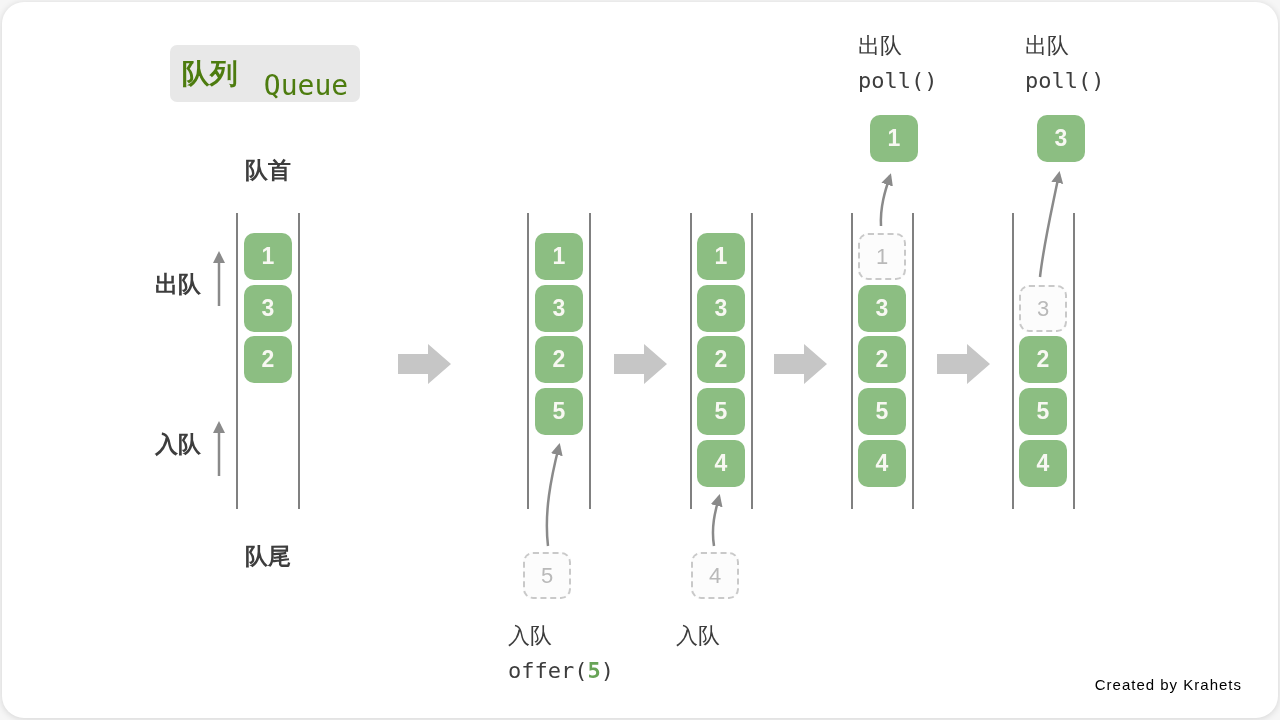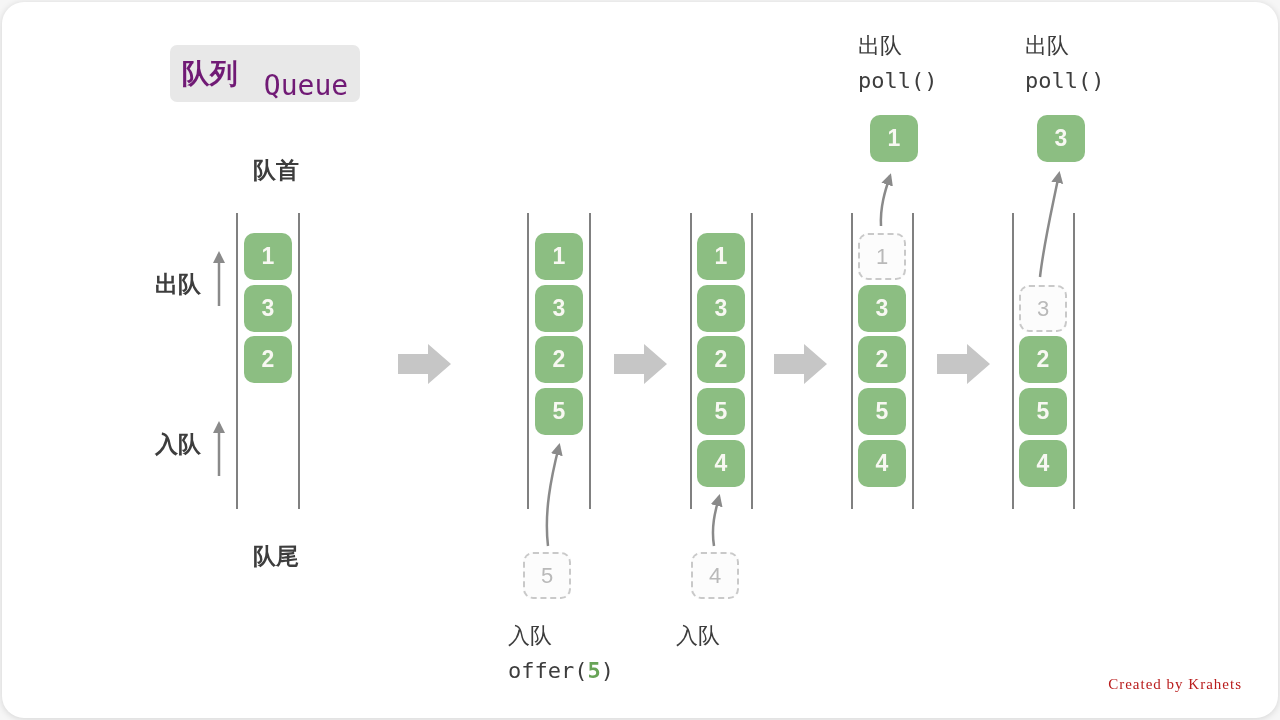--- a/index.html
+++ b/index.html
@@ -13,30 +13,30 @@
     background:#ffffff;border-radius:22px;
     box-shadow:0 1px 7px rgba(0,0,0,0.14);
   }
   .canvas{position:absolute;left:0;top:0;width:1280px;height:720px;}
   svg.overlay{position:absolute;left:0;top:0;width:1280px;height:720px;}
 
   .title-box{
     position:absolute;left:170px;top:45px;width:190px;height:57px;
     background:#e8e8e8;border-radius:7px;
     display:flex;align-items:center;justify-content:center;gap:26px;
-    font-size:28px;color:#701a75;
+    font-size:28px;color:#4d7c0f;
   }
   .title-zh{font-weight:bold;}
   .title-en{font-family:"DejaVu Sans Mono","Liberation Mono",monospace;margin-top:24px;}
 
   .zh-label{
     position:absolute;font-size:23px;font-weight:bold;color:#3d3d3d;
     white-space:nowrap;
   }
-  .col-cap{width:62px;text-align:right;}
+  .col-cap{width:62px;text-align:center;}
 
   .qbox{
     position:absolute;width:48px;height:47px;border-radius:10px;
     display:flex;align-items:center;justify-content:center;
     font-size:23px;font-weight:bold;
     box-sizing:border-box;
   }
   .solid{background:#8CBE82;color:#f8f8f2;}
   .dashed{
     border:2px dashed #c9c9c9;background:#fcfcfc;
@@ -45,22 +45,22 @@
 
   .op{
     position:absolute;font-size:22px;color:#3d3d3d;line-height:35px;
     white-space:nowrap;
   }
   .op .code{font-family:"DejaVu Sans Mono","Liberation Mono",monospace;}
   .op .arg{color:#68A457;font-weight:bold;}
 
   .watermark{
     position:absolute;right:38px;top:676px;
-    font-family:Liberation Serif, serif;
-    font-size:15px;color:#b91c1c;letter-spacing:1px;
+    font-family:Liberation Sans, sans-serif;
+    font-size:15px;color:#000000;letter-spacing:1px;
   }
 </style>
 </head>
 <body>
 
 <div class="card"></div>
 
 <div class="canvas">
 
   <svg class="overlay" viewBox="0 0 1280 720">

